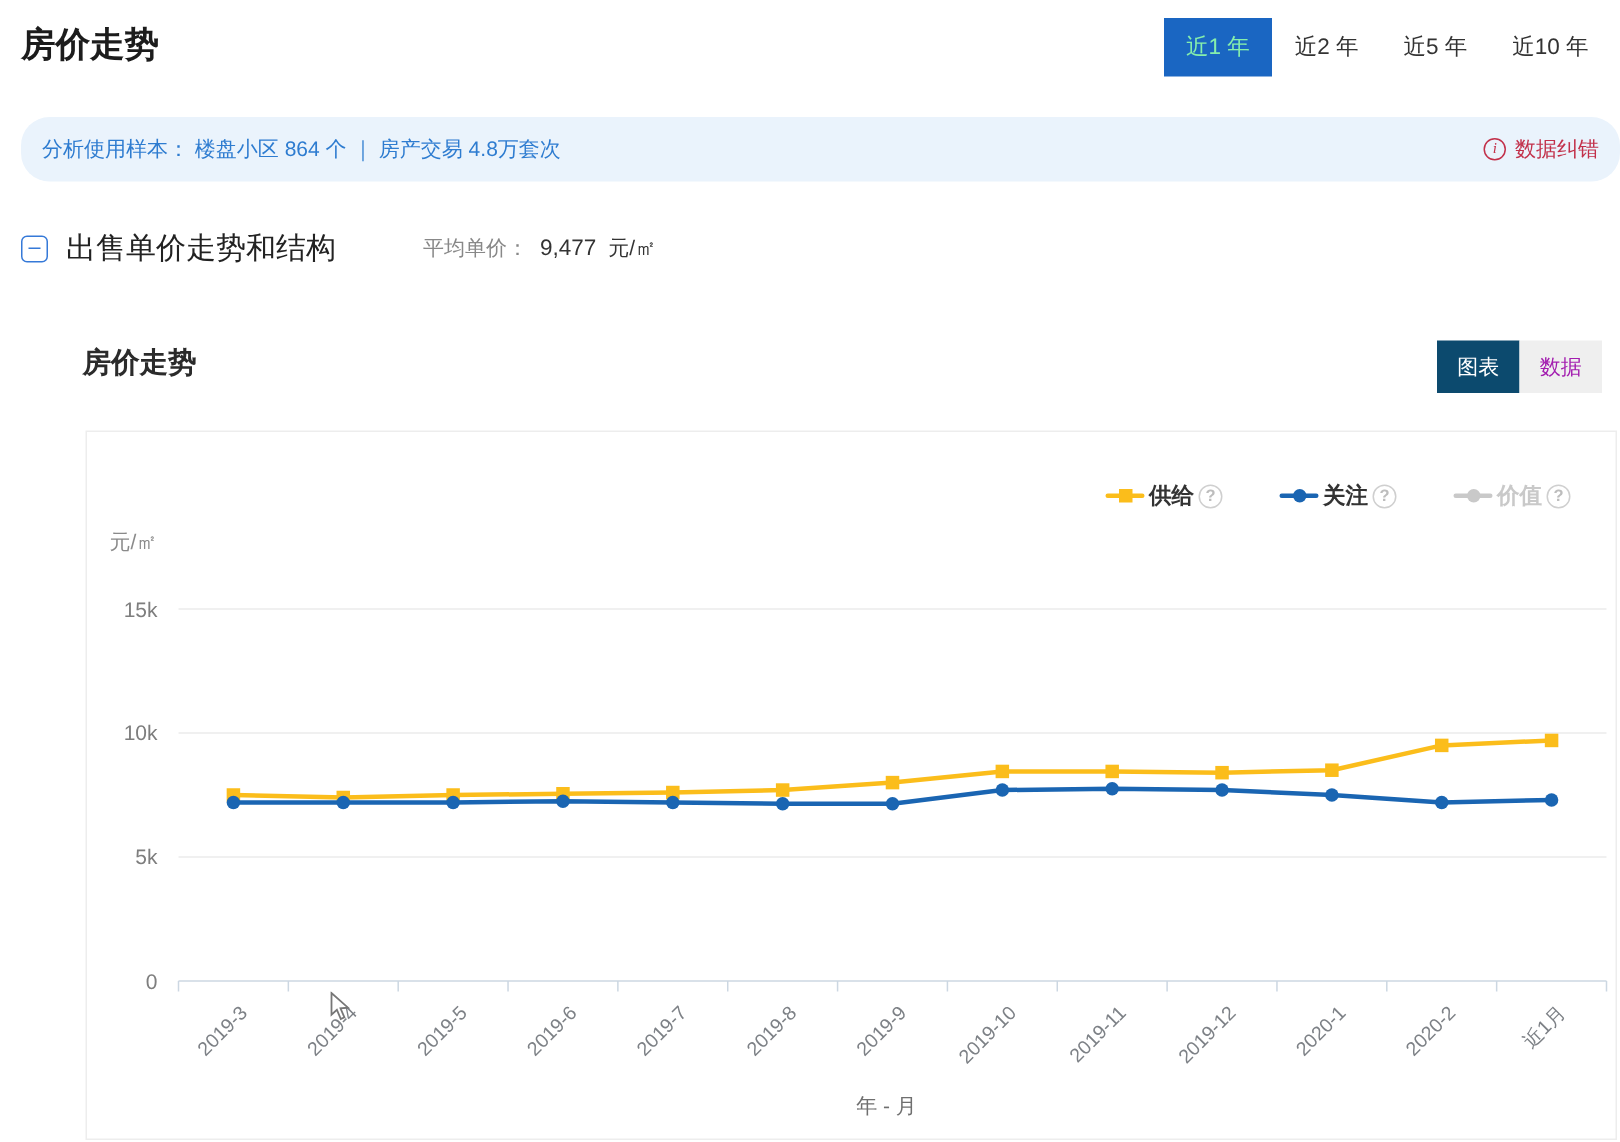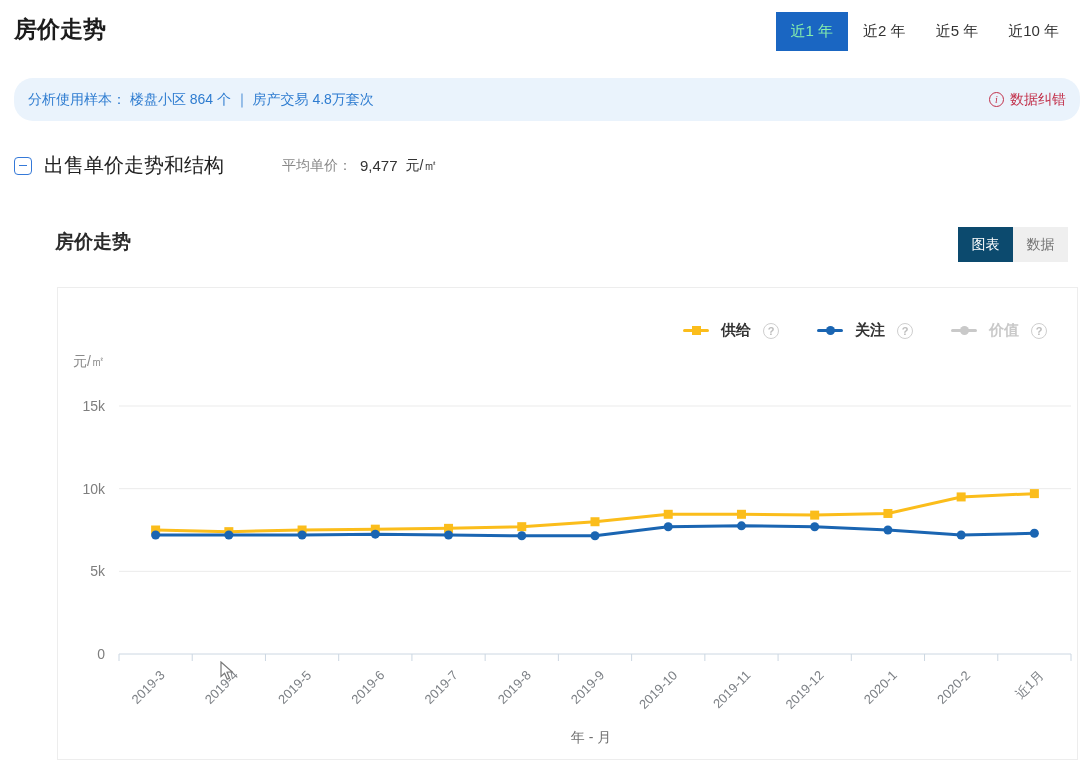--- a/index.html
+++ b/index.html
@@ -33,28 +33,28 @@
     height:1.5px; background:#3579d8; }
   #section-title { margin-left:12px; font-size:20px; color:#222; }
   #avg-group { margin-left:58px; font-size:14px; color:#888; display:flex; align-items:center; gap:8px; }
   #avg-value { color:#333; font-size:15px; }
   #avg-unit { color:#333; font-size:14px; }
 
   
   #chart-title { left:55px; top:229px; font-size:19px; font-weight:bold; color:#2b2b2b; }
   #view-switch { right:12px; top:227px; display:flex; }
   .view-btn { width:55px; height:35px; border:none; font-size:14px; cursor:pointer;
-    font-family:inherit; background:#efefef; color:#737373; }
+    font-family:inherit; background:#efefef; color:#a21caf; }
   .view-btn.active { background:#0c4a6e; color:#fff; }
 
   
   #chart-card { left:57px; top:287px; width:1021px; height:473px;
     border:1px solid #ededed; background:#fff; }
   #legend { position:absolute; top:33px; right:30px; display:flex; gap:38px; align-items:center; }
-  .legend-item { display:flex; align-items:center; gap:12px; cursor:pointer; }
+  .legend-item { display:flex; align-items:center; gap:3px; cursor:pointer; }
   .legend-line { position:relative; width:26px; height:3px; border-radius:2px; display:inline-block; }
   .legend-marker { position:absolute; left:9px; top:-3px; width:9px; height:9px; display:inline-block; }
   .legend-marker.circle { border-radius:50%; }
   .legend-label { font-size:15px; font-weight:bold; color:#333; }
   .help-icon { width:16px; height:16px; border:1px solid #cfcfcf; border-radius:50%;
     display:inline-flex; align-items:center; justify-content:center;
     font-size:11px; color:#bdbdbd; font-weight:bold; cursor:pointer; }
   #y-axis-name { position:absolute; left:15px; top:65px; font-size:14px; color:#8a8a8a; }
   #x-axis-name { position:absolute; left:468px; top:441px; width:130px; text-align:center;
     font-size:14px; color:#6f6f6f; }

